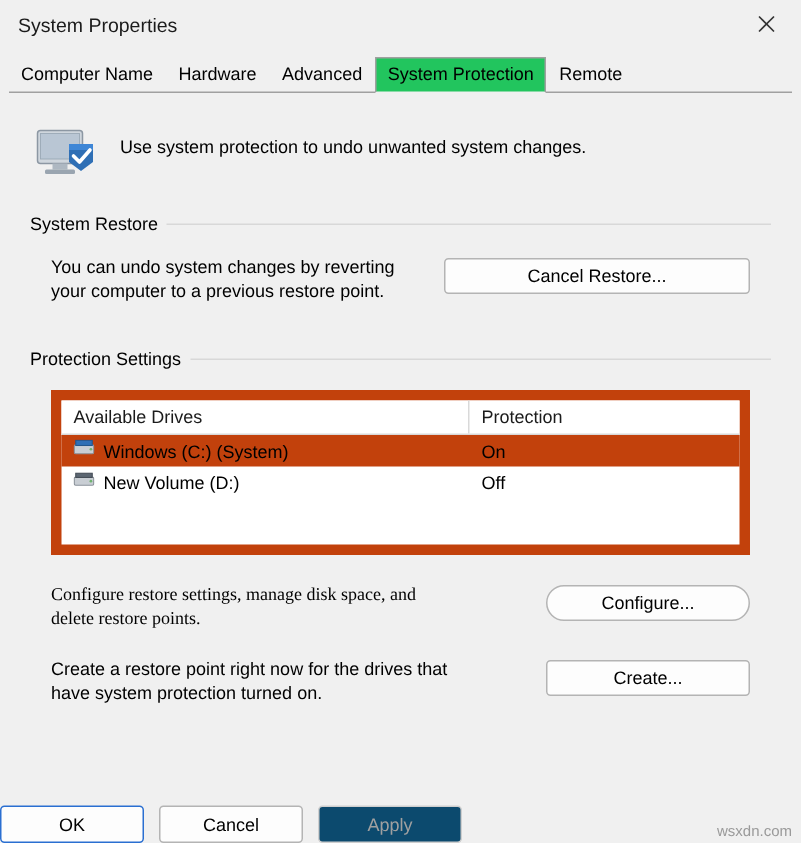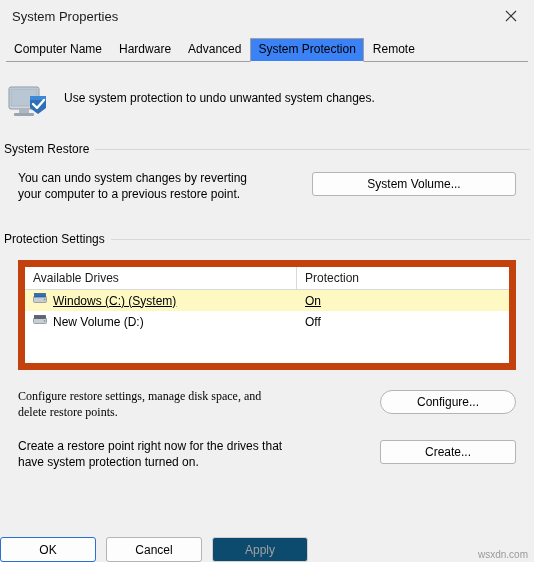--- a/index.html
+++ b/index.html
@@ -64,37 +64,37 @@
     color: #000;
     border: 1px solid transparent;
     background: transparent;
     white-space: nowrap;
     cursor: default;
     line-height: 15px;
   }
   .tab.active {
     border: 1px solid #a0a0a0;
     border-bottom: 1px solid #f0f0f0;
-    background: #3b82f6;
+    background: #22c55e;
     position: relative;
     z-index: 3;
   }
   .tabline {
     position: absolute;
     left: 0;
     right: 6px;
     bottom: 0;
     height: 1px;
     background: #a0a0a0;
     z-index: 1;
   }
 
   
   .content {
-    padding: 0 4px;
+    padding: 0 20px;
     position: relative;
   }
 
   .intro {
     display: flex;
     align-items: flex-start;
     margin-top: 16px;
     height: 46px;
   }
   .intro-icon {
@@ -183,21 +183,21 @@
   }
   .col-drive { width: 272px; border-right: 1px solid #d9d9d9; }
   .col-prot { flex: 1; }
 
   .list-row {
     display: flex;
     align-items: center;
     height: 21px;
     font-size: 12px;
   }
-  .list-row.selected { background: #fef9c3; text-decoration: underline; }
+  .list-row.selected { background: #c2410c; }
   .list-row .cell-drive {
     width: 272px;
     display: flex;
     align-items: center;
     padding-left: 8px;
     box-sizing: border-box;
   }
   .list-row .cell-prot { flex: 1; padding-left: 8px; box-sizing: border-box; }
   .drive-icon { margin-right: 6px; flex: 0 0 auto; display: block; }
 
@@ -275,21 +275,21 @@
       <div class="group-header">
         <span class="label">System Restore</span>
         <span class="rule"></span>
       </div>
       <div class="group-body">
         <div class="row">
           <div class="row-text">
             <div>You can undo system changes by reverting</div>
             <div>your computer to a previous restore point.</div>
           </div>
-          <button class="btn" style="min-width:204px;margin-top:2px;">System Volume...</button>
+          <button class="btn" style="min-width:204px;margin-top:2px;">Cancel Restore...</button>
         </div>
       </div>
     </div>
 
     <div class="group" style="margin-top:30px;">
       <div class="group-header">
         <span class="label">Protection Settings</span>
         <span class="rule"></span>
       </div>
       <div class="group-body" style="padding-top:12px;">

